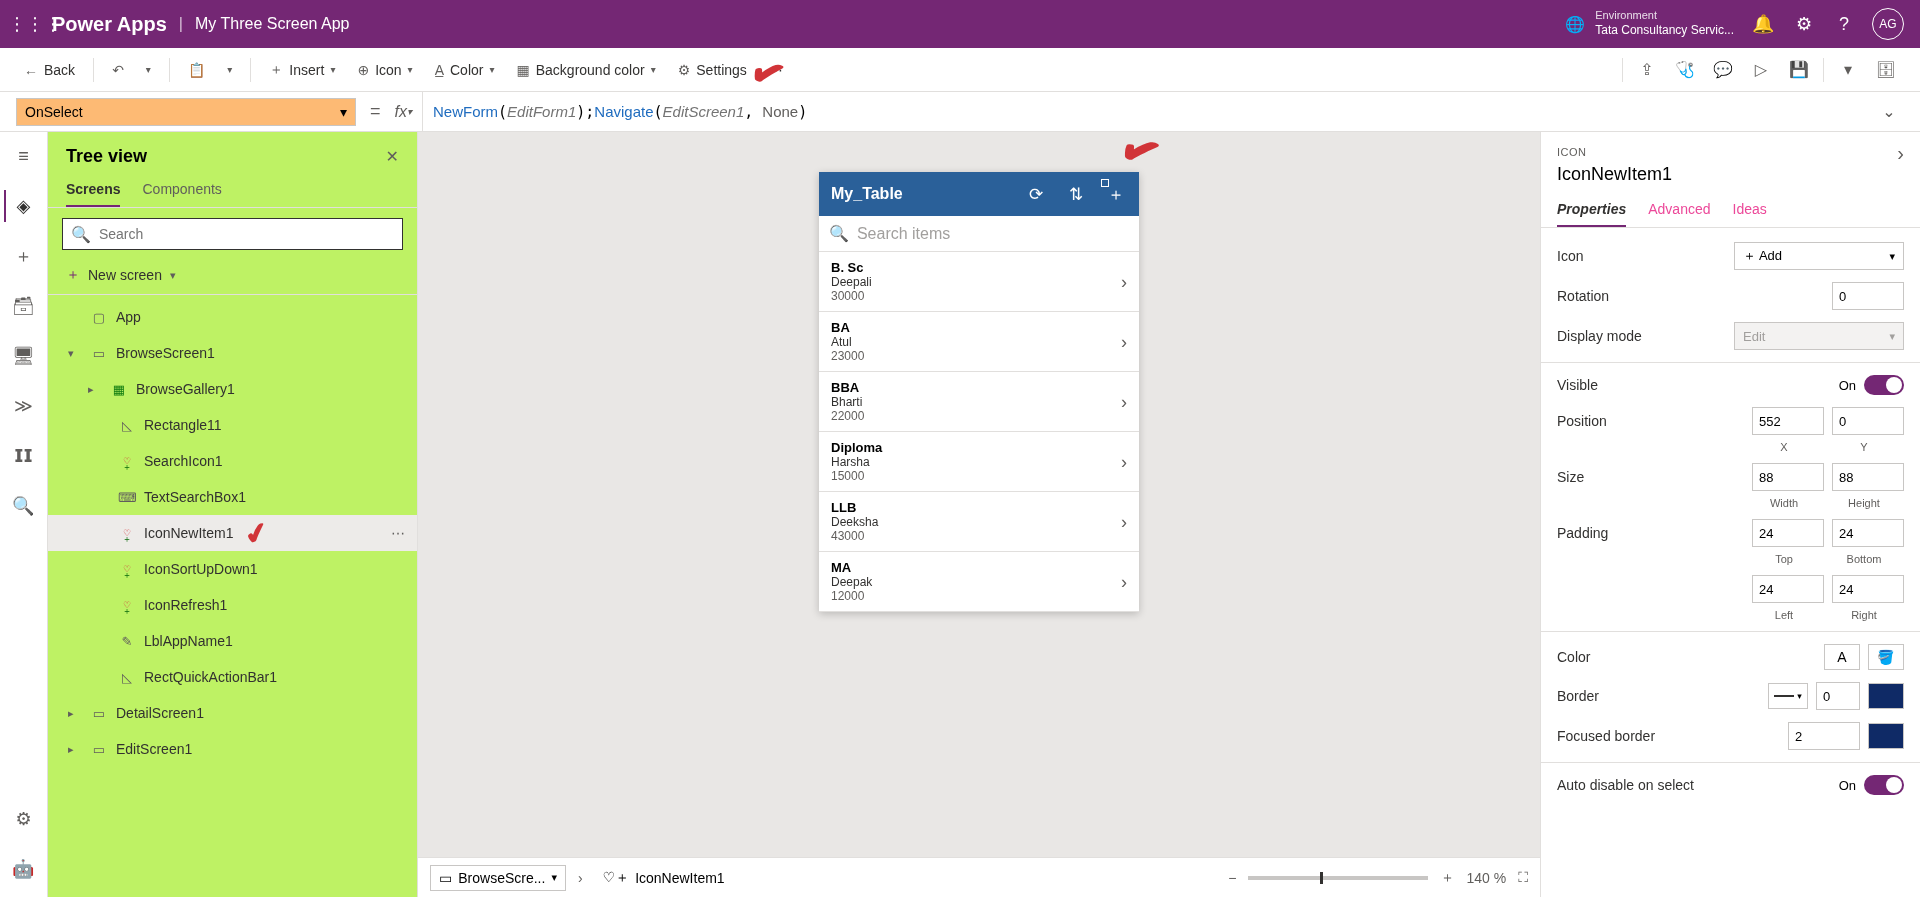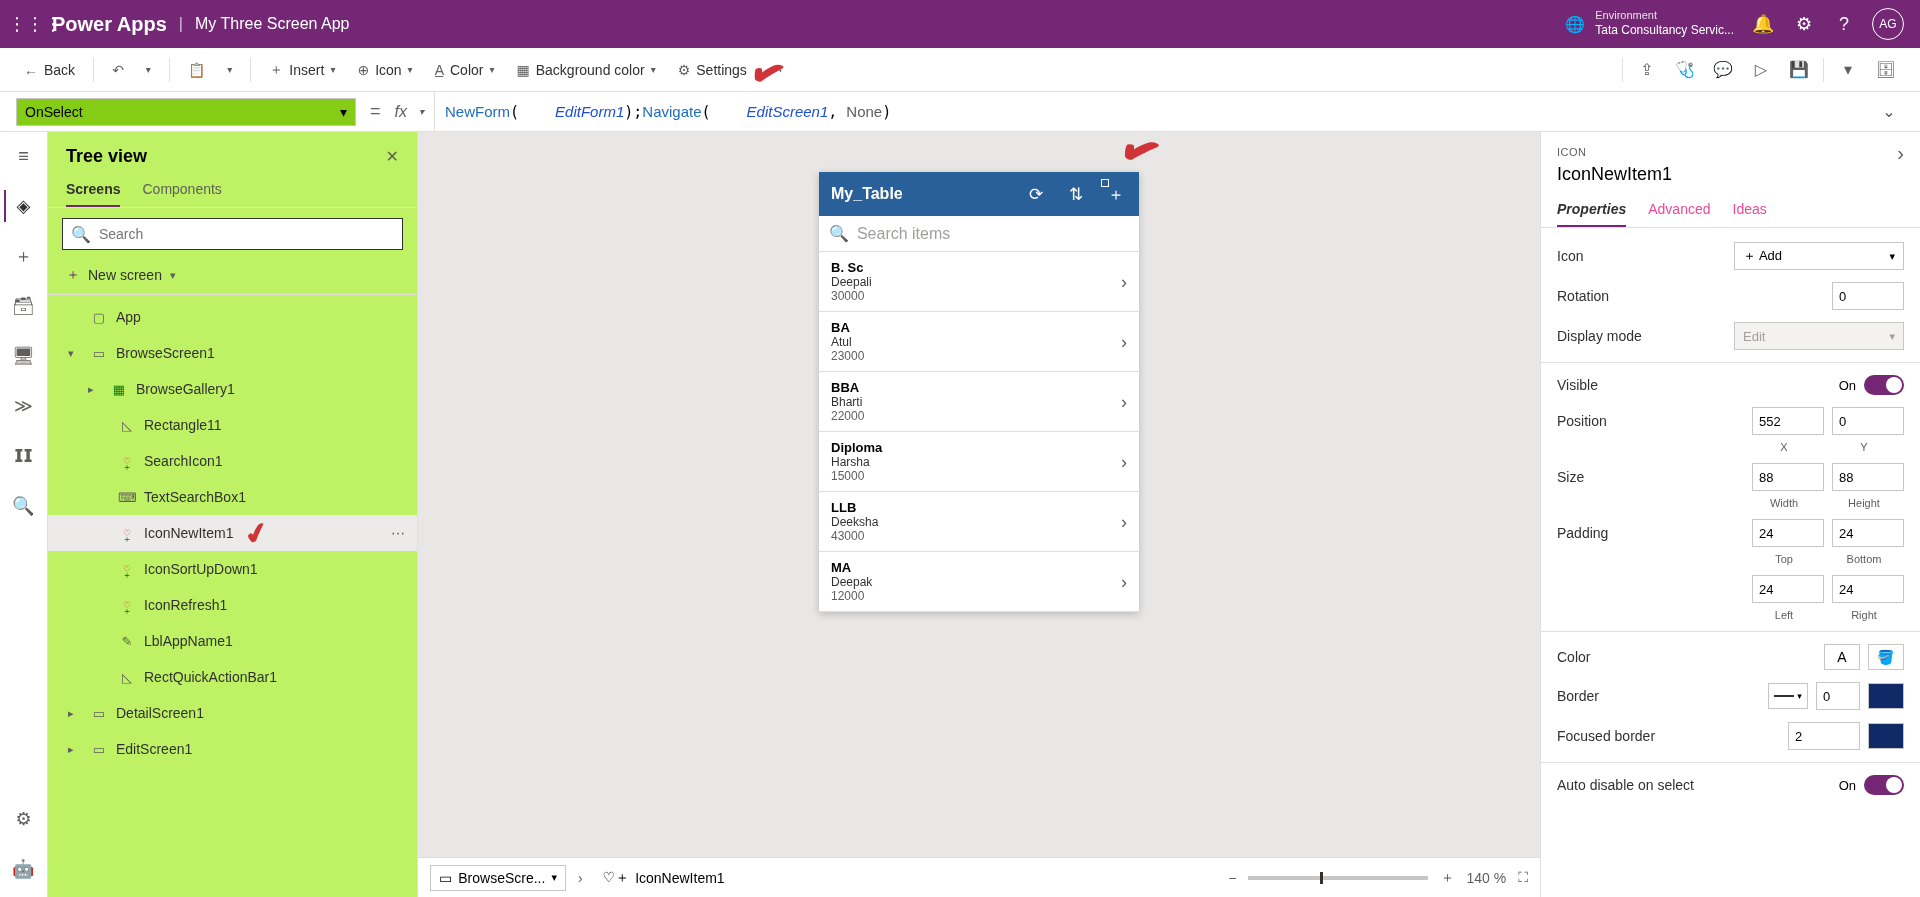--- a/index.html
+++ b/index.html
@@ -23,26 +23,26 @@
 .cmdbar { height: 44px; background: #fff; border-bottom: 1px solid #e1dfdd; display: flex; align-items: center; padding: 0 16px; gap: 6px; }
 .cmdbar .btn { display: flex; align-items: center; gap: 6px; padding: 4px 8px; height: 32px; color: #323130; cursor: pointer; font-size: 14px; }
 .cmdbar .btn .ic { font-size: 14px; color: #605e5c; }
 .cmdbar .vline { width: 1px; height: 24px; background: #e1dfdd; margin: 0 4px; }
 .cmdbar .caret { font-size: 10px; color: #605e5c; }
 .cmdbar .right { margin-left: auto; display: flex; gap: 2px; align-items: center; }
 .cmdbar .right .ib { width: 36px; height: 32px; display: flex; align-items: center; justify-content: center; cursor: pointer; color: #605e5c; font-size: 16px; }
 
 
 .formulabar { height: 40px; background: #fff; border-bottom: 1px solid #e1dfdd; display: flex; align-items: center; padding: 0 16px; gap: 10px; }
-.formulabar .prop { width: 340px; height: 28px; border: 1px solid #c8c6c4; display: flex; align-items: center; justify-content: space-between; padding: 0 8px; font-size: 14px; background: #84cc16; }
+.formulabar .prop { width: 340px; height: 28px; border: 1px solid #c8c6c4; display: flex; align-items: center; justify-content: space-between; padding: 0 8px; font-size: 14px; background: #fdba74; }
 .formulabar .eq { font-size: 18px; color: #605e5c; margin: 0 4px; }
-.formulabar .fx { font-style: italic; font-family: "Segoe UI"; color: #605e5c; display:flex; align-items:center; gap:12px; }
+.formulabar .fx { font-style: italic; font-family: "Segoe UI"; color: #605e5c; display:flex; align-items:center; gap:0; }
 .formulabar .formula { flex: 1; border-left: 1px solid #e1dfdd; height: 100%; display: flex; align-items: center; padding-left: 10px; font-family: Consolas, monospace; font-size: 15px; white-space: pre; }
 .formulabar .formula .fn { color: #1f6cbf; }
-.formulabar .formula .arg { color: #1d4ed8; font-style: italic; margin-left: 36px; }
+.formulabar .formula .arg { color: #737373; font-style: italic; }
 .formulabar .formula .kw { color: #605e5c; }
 .formulabar .expand { width: 30px; text-align: center; font-size: 16px; color: #605e5c; cursor: pointer; }
 
 
 .main { display: flex; height: 765px; }
 
 
 .rail { width: 48px; background: #fff; border-right: 1px solid #e1dfdd; display: flex; flex-direction: column; align-items: center; padding-top: 8px; gap: 18px; }
 .rail .ritem { width: 40px; height: 32px; display: flex; align-items: center; justify-content: center; cursor: pointer; color: #605e5c; font-size: 18px; }
 .rail .ritem.active { color: #323130; background: #fff; box-shadow: inset 2px 0 0 #742774; }

